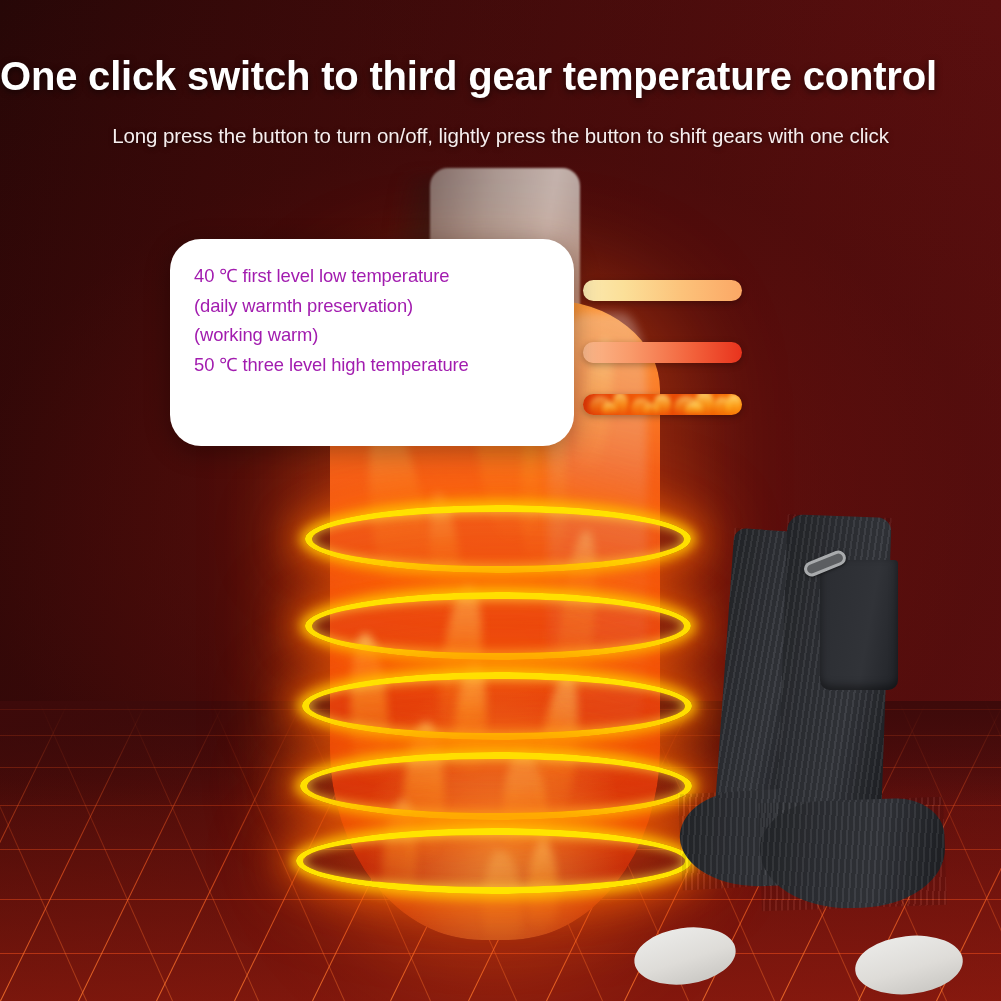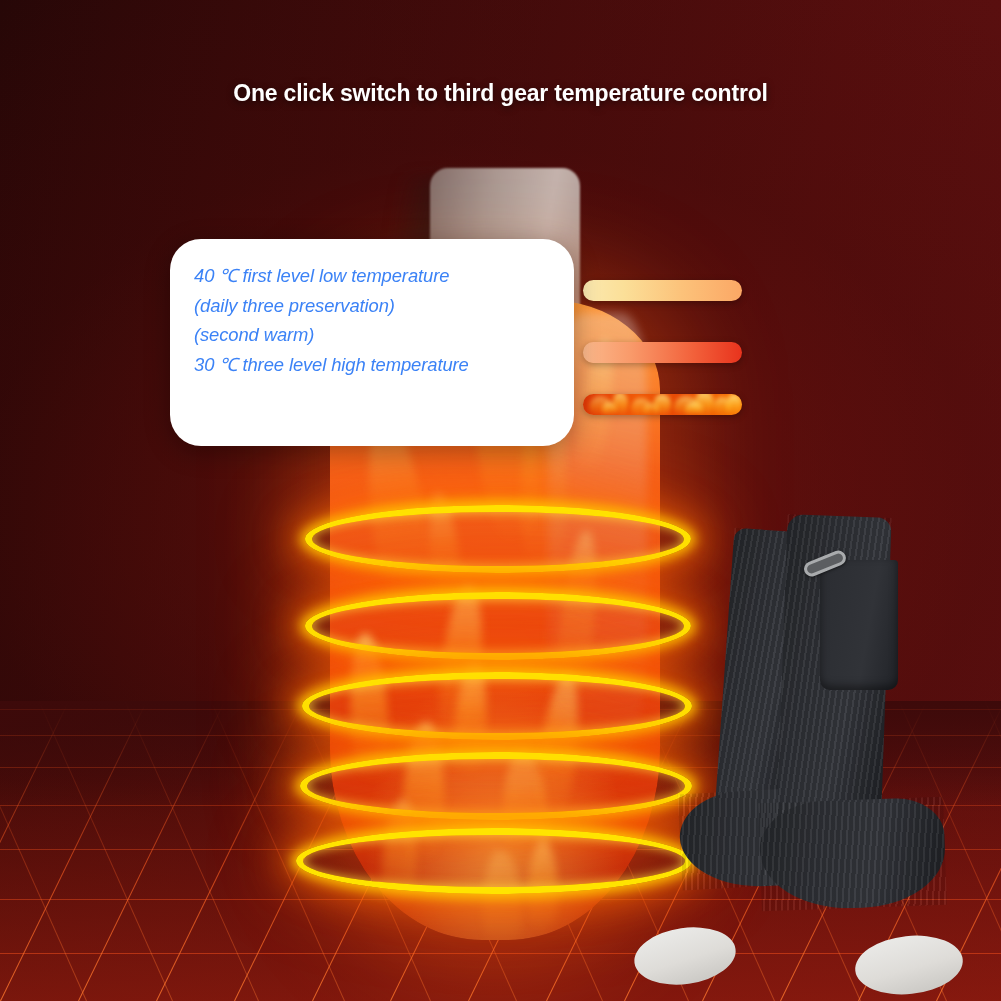--- a/index.html
+++ b/index.html
@@ -35,28 +35,26 @@
     transform-origin:bottom center;
   }
   .floor-fade {
     position:absolute; left:0; right:0; top:0; height:110px;
     background:linear-gradient(180deg, #3d0a0a 0%, rgba(61,10,10,.55) 55%, rgba(61,10,10,0) 100%);
   }
 
   
   .title {
     position:absolute; left:0; right:0; top:54px;
-    text-align:center;
     color:#ffffff;
-    font-size:23px;
+    font-size:40px;
     font-weight:bold;
     letter-spacing:-.2px;
     text-shadow:0 2px 7px rgba(0,0,0,.55);
     white-space:nowrap;
-    margin-top:26px;
   }
   .subtitle {
     position:absolute; left:0; right:0; top:124px;
     text-align:center;
     color:#f6eeee;
     font-size:20.5px;
     letter-spacing:-.1px;
     text-shadow:0 1px 5px rgba(0,0,0,.5);
     white-space:nowrap;
   }
@@ -115,26 +113,25 @@
   
   .card {
     position:absolute;
     left:170px; top:239px; width:404px; height:207px;
     background:#ffffff;
     border-radius:31px;
     box-shadow:0 6px 26px rgba(0,0,0,.32);
     padding:22px 0 0 24px;
   }
   .card-line {
-    color:#3b82f6;
+    color:#a21caf;
     font-size:18.4px;
     line-height:29.5px;
     letter-spacing:-.1px;
     white-space:nowrap;
-    font-style:italic;
   }
 
   
   .bar {
     position:absolute;
     height:21px;
     border-radius:11px;
     box-shadow:0 2px 7px rgba(0,0,0,.30);
   }
   .bar-1 { left:583px; top:280px; width:159px;
@@ -291,20 +288,21 @@
       <div class="ember" style="left: 70%; top: -3px; width: 20px; height: 25px; opacity: 0.85;"></div>
       <div class="ember" style="left: 82%; top: 3px; width: 18px; height: 18px; opacity: 0.65;"></div>
       <div class="ember" style="left: 90%; top: 0px; width: 16px; height: 22px; opacity: 0.9;"></div>
       <div class="ember" style="left: 12%; top: 8px; width: 14px; height: 14px; opacity: 0.7;"></div>
       <div class="ember" style="left: 38%; top: 9px; width: 16px; height: 13px; opacity: 0.5;"></div>
       <div class="ember" style="left: 64%; top: 8px; width: 18px; height: 14px; opacity: 0.75;"></div>
     </div>
 
   <div class="card">
     <div class="card-line">40 ℃ first level low temperature</div>
-    <div class="card-line">(daily three preservation)</div>
-    <div class="card-line">(second warm)</div>
-    <div class="card-line">30 ℃ three level high temperature</div>
+    <div class="card-line">(daily warmth preservation)</div>
+    <div class="card-line">(working warm)</div>
+    <div class="card-line">50 ℃ three level high temperature</div>
   </div>
 
   <div class="title">One click switch to third gear temperature control</div>
+  <div class="subtitle">Long press the button to turn on/off, lightly press the button to shift gears with one click</div>
 
 </div>
 
 </body></html>

